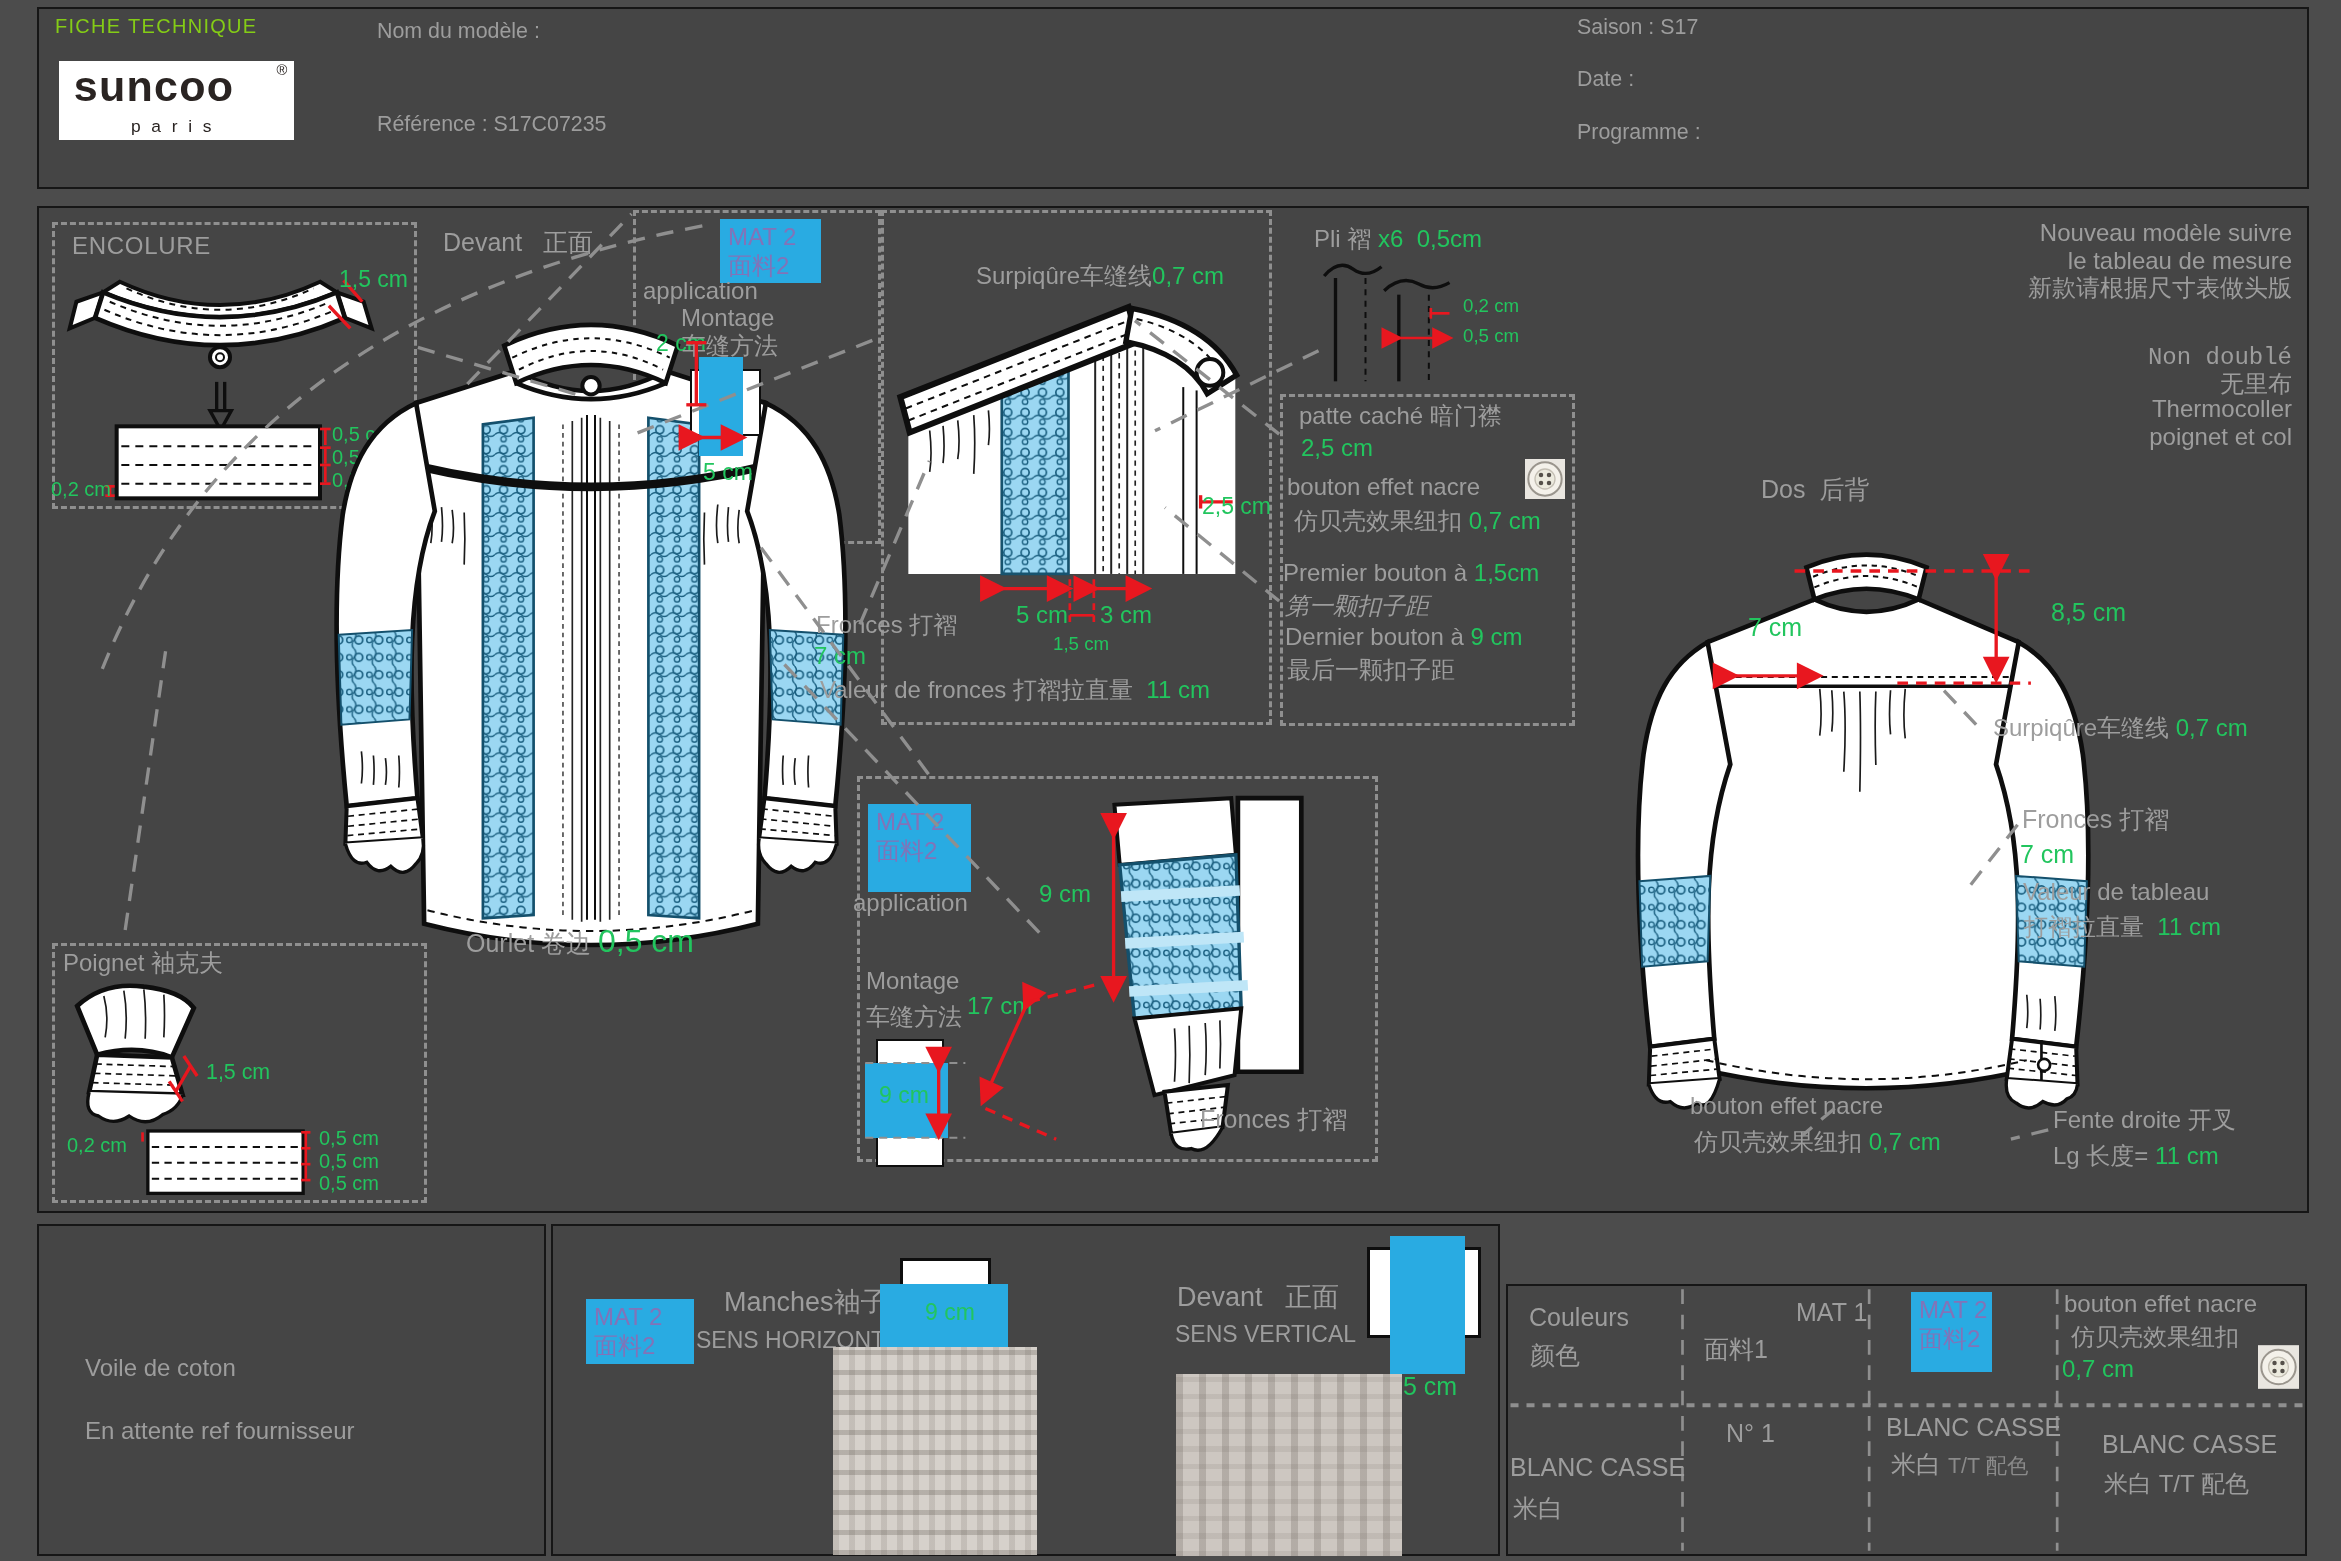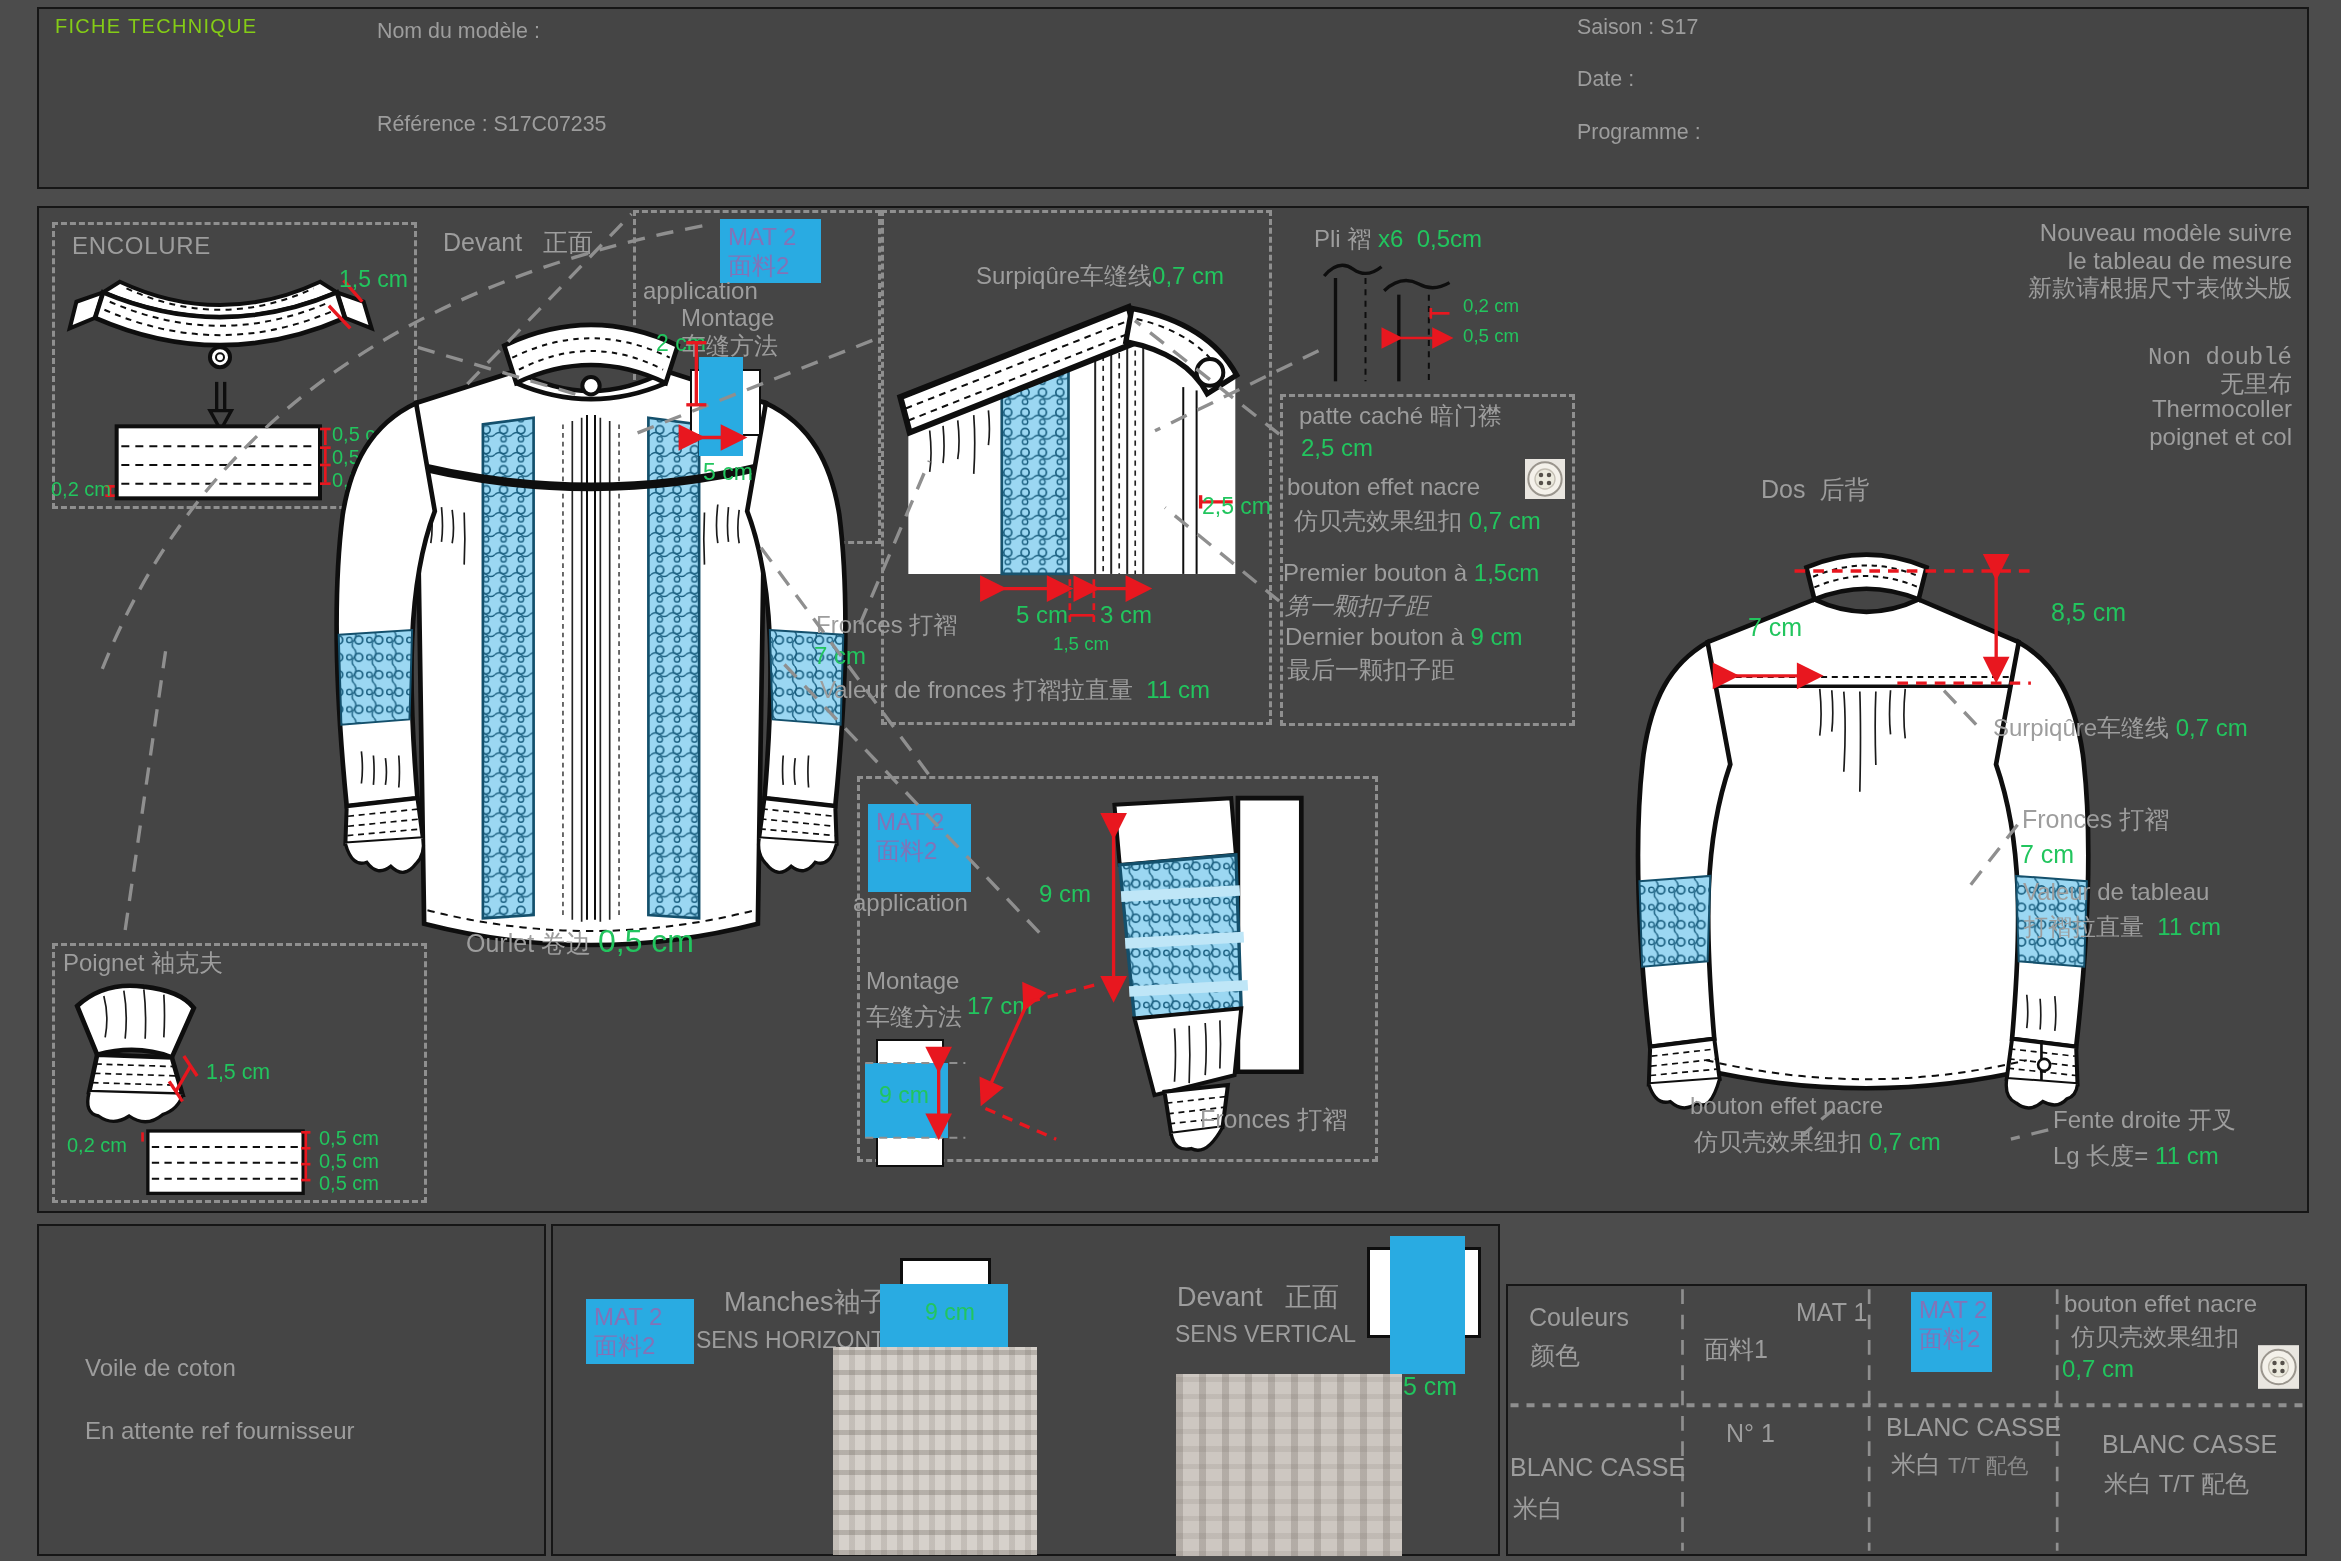--- a/index.html
+++ b/index.html
@@ -42,20 +42,25 @@
         <path d="M0,15 Q6,9 13,15 Q20,21 26,15" fill="none" stroke="#1a5f80" stroke-width="2"></path>
       </pattern>
       <marker id="ar" markerWidth="9" markerHeight="9" refX="7" refY="4.5" orient="auto">
         <path d="M0.5,0.5 L8.5,4.5 L0.5,8.5 Z" fill="#e8171f"></path>
       </marker>
     </defs>
   </svg>
 
   <div class="panel" style="left:37px;top:6.7px;width:2272px;height:182px;"></div>
   <div class="t s30" style="left:55px;top:14.7px;letter-spacing:1.3px;color:#84cc16;">FICHE TECHNIQUE</div>
+  <div class="logo" style="left:59px;top:61px;width:235px;height:79px;">
+    <div style="position:absolute;left:14.7px;top:1.3px;font-size:43px;font-weight:900;letter-spacing:1.3px;">suncoo</div>
+    <div style="position:absolute;right:6.7px;top:1.3px;font-size:14.7px;">®</div>
+    <div style="position:absolute;left:0;right:0;bottom:2.7px;text-align:center;font-size:17.4px;letter-spacing:10.7px;">paris</div>
+  </div>
   <div class="t s32" style="left:377px;top:18.7px;">Nom du modèle :</div>
   <div class="t s32" style="left:377px;top:112px;">Référence : S17C07235</div>
   <div class="t s32" style="left:1577px;top:14.7px;">Saison : S17</div>
   <div class="t s32" style="left:1577px;top:67px;">Date :</div>
   <div class="t s32" style="left:1577px;top:120px;">Programme :</div>
 
   <div class="panel" style="left:37px;top:206px;width:2272px;height:1007px;"></div>
 
   <div class="dbox" style="left:52px;top:222px;width:365px;height:287px;"></div>
   <div class="dbox" style="left:633px;top:210px;width:248px;height:334px;"></div>

